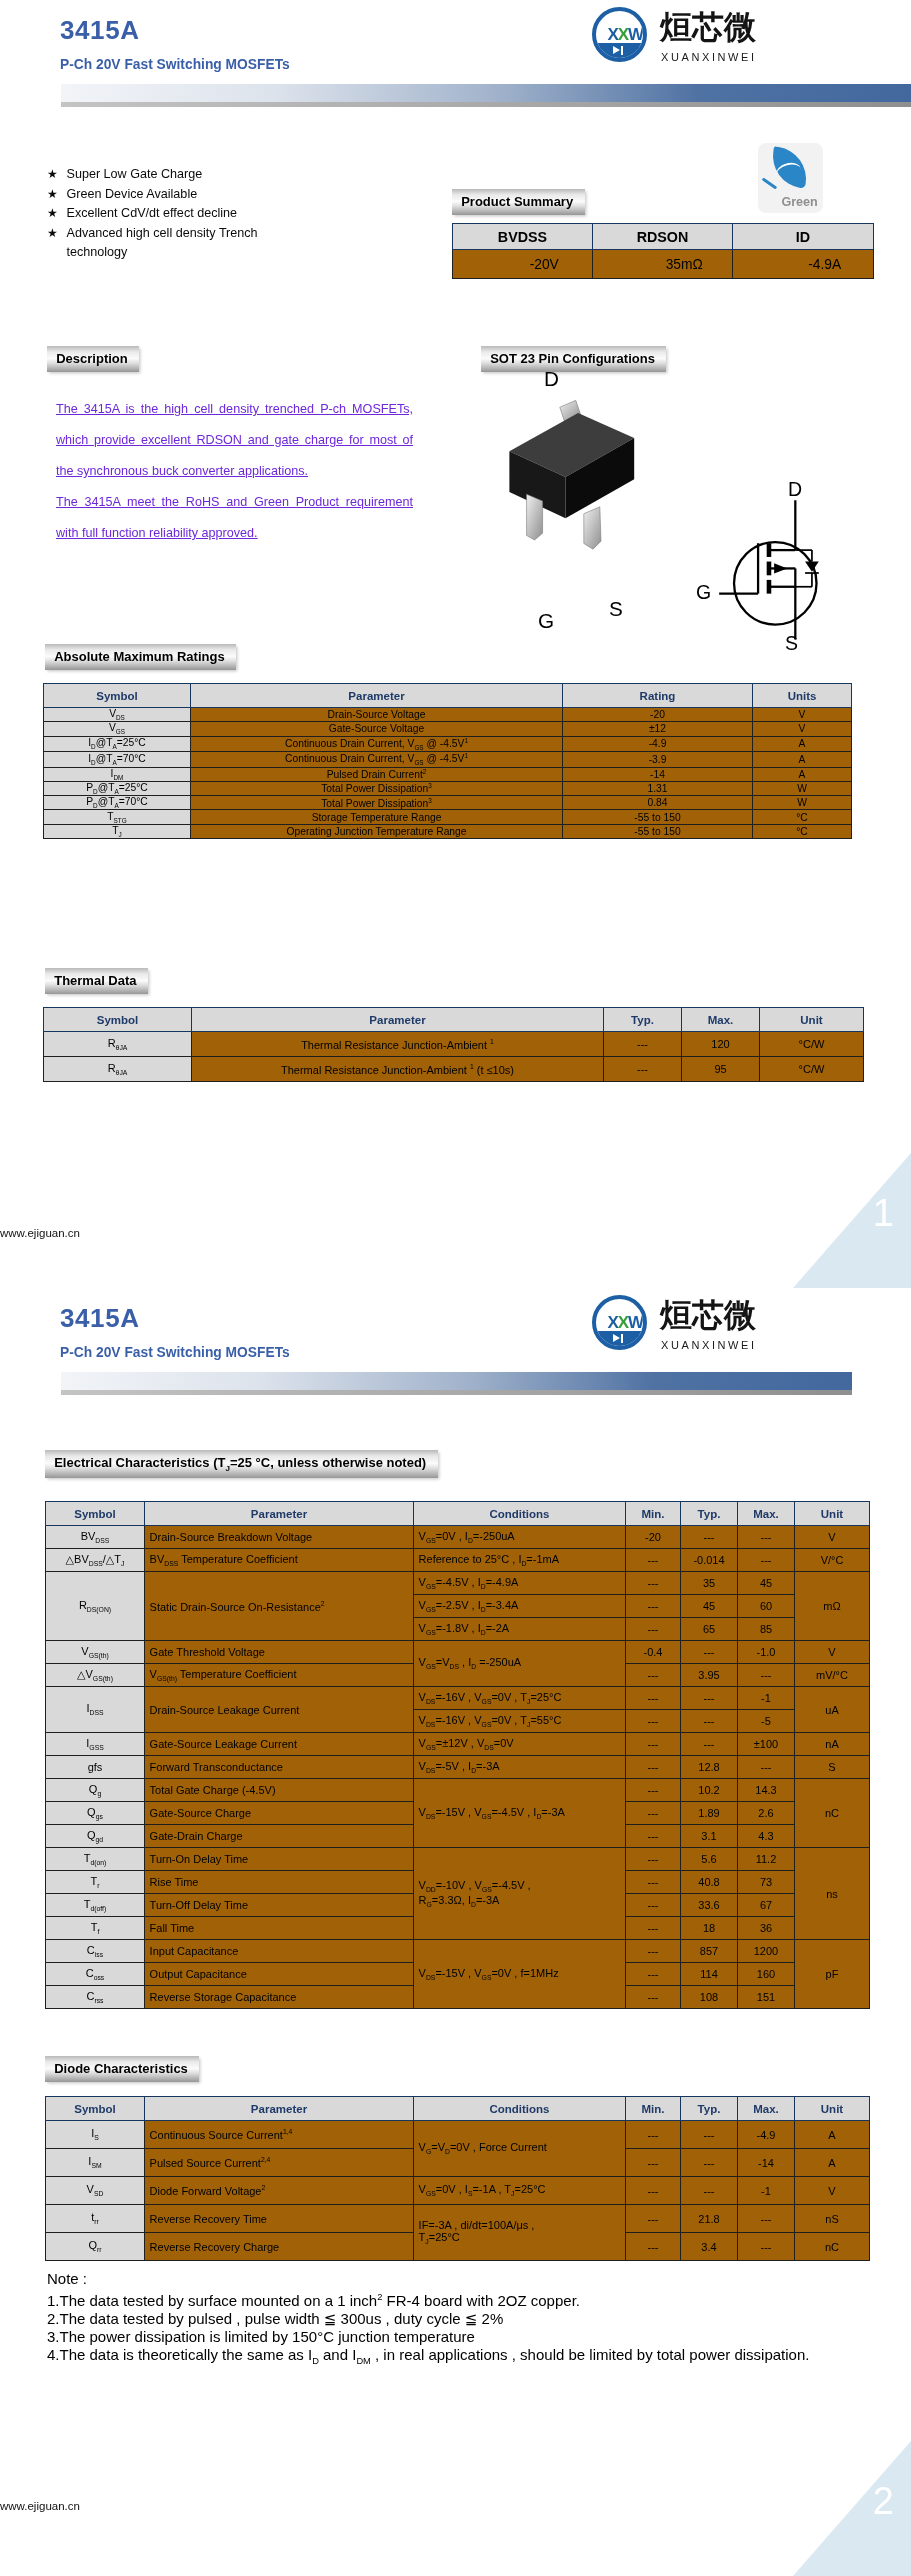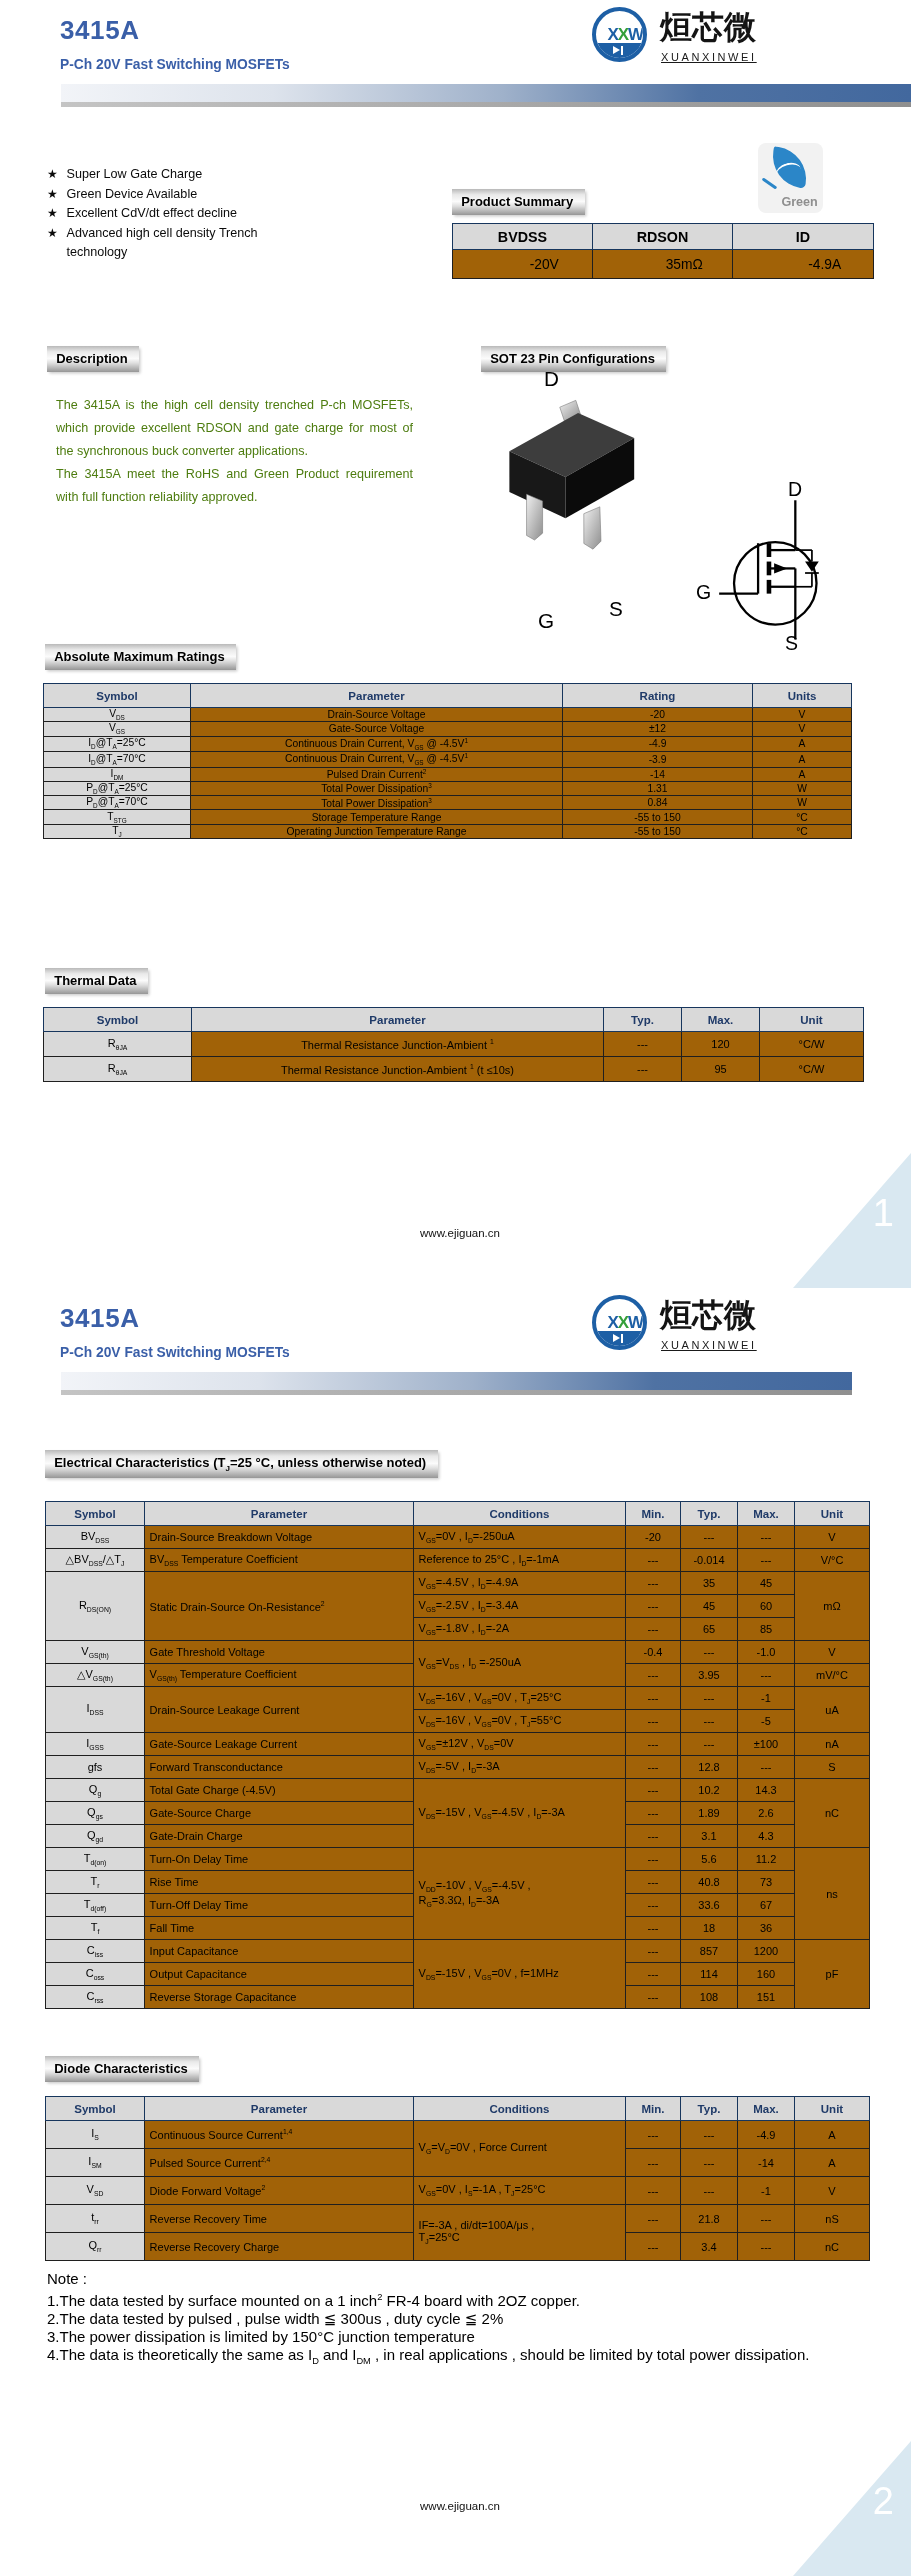--- a/index.html
+++ b/index.html
@@ -18,21 +18,21 @@
 
   .logo { position:absolute; left:592px; top:5.7px; width:264px; height:72px; }
   .logo-circle { position:absolute; left:0; top:1.1px; width:55px; height:55px; border:4px solid #1d5fa5; border-radius:50%; background:#fff; overflow:hidden; }
   .logo-mono { position:absolute; left:0; right:0; top:13.8px; text-align:right; font-size:17px; font-weight:800; letter-spacing:-1.1px; color:#1d5fa5; }
   .logo-mono .g { color:#35a03a; }
   .logo-band { position:absolute; left:0; right:0; bottom:0; height:14.3px; background:#1d5fa5; text-align:center; }
   .diode-icon { display:inline-block; position:relative; width:22px; height:8.6px; margin-top:2.9px; }
   .diode-icon::before { content:""; position:absolute; left:4px; top:0; border-left:7.5px solid #fff; border-top:4.3px solid transparent; border-bottom:4.3px solid transparent; }
   .diode-icon::after { content:""; position:absolute; left:12.6px; top:0; width:1.7px; height:8.6px; background:#fff; }
   .logo-cn { position:absolute; left:68px; top:0px; font-size:32px; font-weight:bold; color:#141414; font-family:"DejaVu Sans","Liberation Sans",sans-serif; }
-  .logo-en { position:absolute; left:69px; top:45px; font-size:11px; letter-spacing:2.6px; color:#1a1a1a; font-weight:500;text-decoration:underline; }
+  .logo-en { position:absolute; left:69px; top:45px; font-size:11px; letter-spacing:2.6px; color:#1a1a1a; font-weight:500; }
 
   
   .sec-label { position:absolute; display:inline-block; font-size:13px; font-weight:bold; color:#000;
     padding:4.6px 11.5px 6.3px 9.2px; white-space:nowrap;
     background:linear-gradient(180deg,#b9b9b9 0%,#e9e9e9 22%,#fbfbfb 48%,#dedede 66%,#969696 100%);
     box-shadow:1.7px 1.7px 2.9px rgba(0,0,0,0.22); }
 
   
   .features { position:absolute; left:47px; top:165px; width:258px; list-style:none; }
   .features li { display:flex; font-size:12.6px; line-height:19.5px; color:#0b0b0b; }
@@ -69,33 +69,33 @@
 
   .elec-table { left:45px; top:213px; width:823px; font-size:11px; }
   .elec-table th { height:24px; font-size:11.5px; }
   .elec-table td { height:23px; padding:0.6px 4.6px; }
 
   .diode-table { left:45px; top:808px; width:823px; font-size:11px; }
   .diode-table th { height:24px; font-size:11.5px; }
   .diode-table td { height:28px; padding:0.6px 4.6px; }
 
   
-  .desc-text { position:absolute; left:56px; top:394px; width:357px; font-size:12.6px; line-height:23px; text-align:justify; color:#4d7c0f; }
+  .desc-text { position:absolute; left:56px; top:394px; width:357px; font-size:12.6px; line-height:31px; text-align:justify; color:#6d28d9;text-decoration:underline; }
   .desc-text p { margin:0; }
 
   
   .fig-label { position:absolute; font-size:20.7px; color:#000; }
   .pkg-svg { position:absolute; left:492px; top:374px; }
   .mos-svg { position:absolute; left:718px; top:480px; }
 
   
   .notes { position:absolute; left:47px; top:982px; font-size:15px; line-height:18px; color:#000; }
 
   
-  .footer { position:absolute; left:0; right:0; top:1227px; text-align:center; font-size:11.5px; color:#111;padding-left:9px; }
+  .footer { position:absolute; left:0; right:0; top:1227px; font-size:11.5px; color:#111; }
   .footer.f2 { top:1212px; }
   .corner { position:absolute; right:0; bottom:0; width:118px; height:135px; background:#d9e8f1;
             clip-path:polygon(100% 0,100% 100%,0 100%); }
   .pagenum { position:absolute; right:17px; bottom:53px; font-size:38px; color:#fff; }
 </style>
 </head>
 <body>
 
 <div class="page">
 

